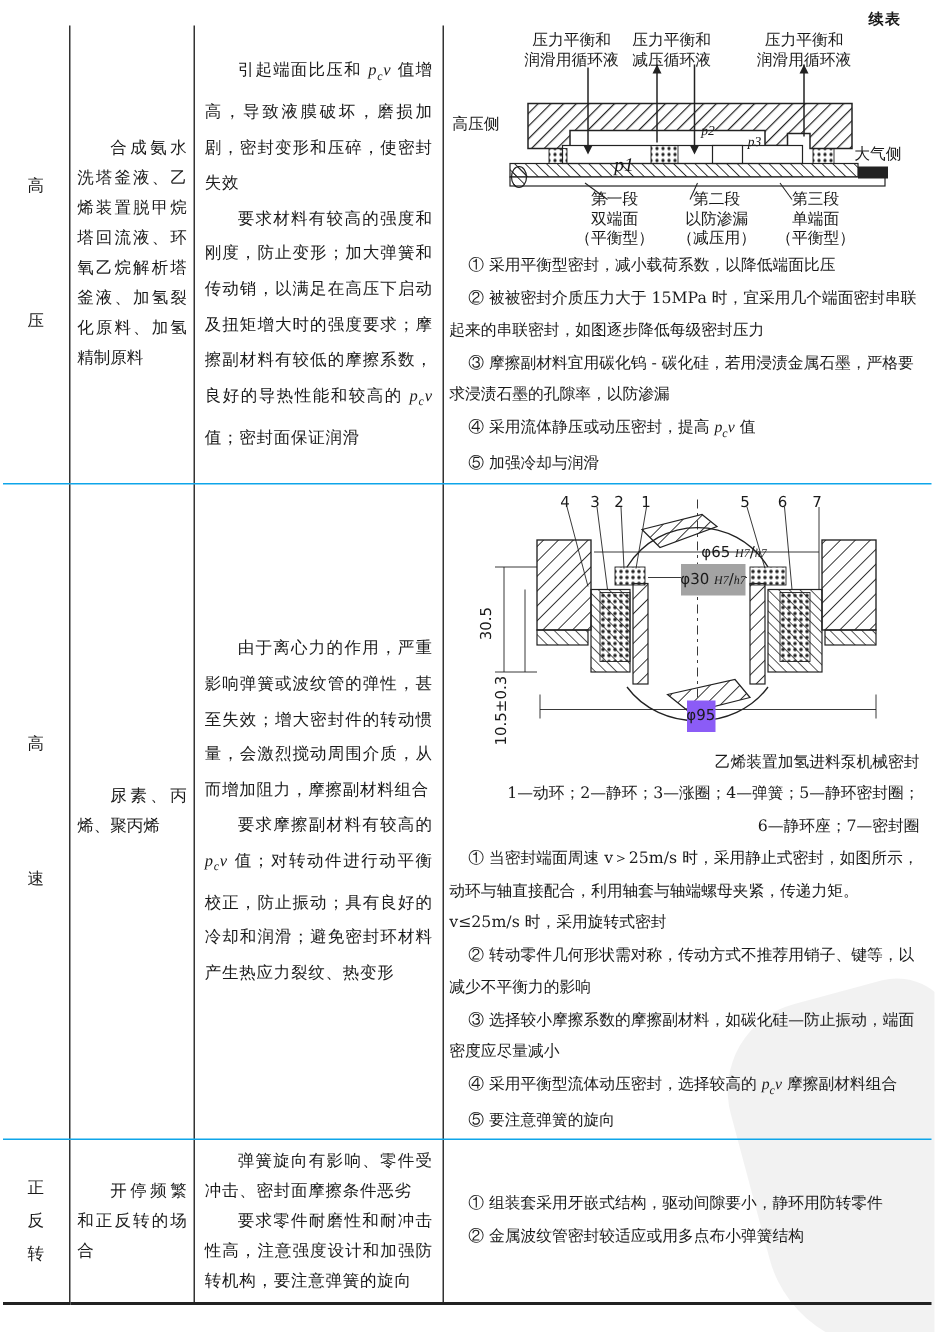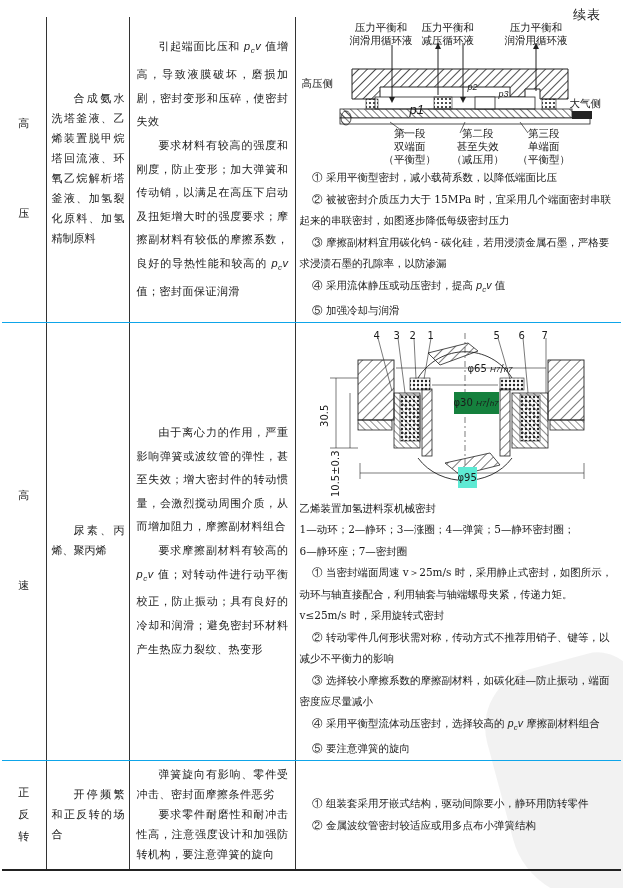--- a/index.html
+++ b/index.html
@@ -3,21 +3,21 @@
 <meta charset="utf-8">
 <style>
   html, body { margin: 0; padding: 0; background: #ffffff; }
   body {
     width: 623px; height: 888px; position: relative; overflow: hidden;
     font-family: "DejaVu Serif", "Liberation Serif", serif;
     color: #1a1a1a;
   }
   .continued {
     position: absolute; right: 22px; top: 6px;
-    font-size: 13px; font-weight: normal; letter-spacing: 1px;
+    font-size: 10px; font-weight: bold; letter-spacing: 1px;
   }
   .tbl {
     position: absolute; left: 2px; top: 17px; width: 619px;
     border-collapse: collapse; table-layout: fixed;
   }
   .tbl td, .tbl th {
     border-left: 1px solid #333; border-right: 1px solid #333;
     vertical-align: middle; padding: 0;
   }
   .tbl tr.head th {
@@ -29,22 +29,22 @@
   .tbl td:first-child, .tbl th:first-child { border-left: none; }
   .tbl td:last-child, .tbl th:last-child { border-right: none; }
 
   .cond { text-align: center; font-size: 11px; line-height: 30px; }
   .cond span { display: block; }
   .medium { font-size: 11px; line-height: 20px; padding: 0 4px 0 5px !important; text-align: justify; }
   .feat { font-size: 11px; line-height: 23.6px; padding: 0 6px 0 7px !important; text-align: justify; letter-spacing: 0.5px; }
   .feat p, .medium p { margin: 0; text-indent: 2em; }
   .sel { font-size: 10.5px; line-height: 21.5px; padding: 0 8px 0 4px !important; vertical-align: top !important; }
   .sel p { margin: 0; text-indent: 1.2em; }
-  .sel .cap { text-align: left; text-indent: 0; }
-  .it { font-style: italic; font-family: Liberation Sans, sans-serif; }
+  .sel .cap { text-align: right; text-indent: 0; }
+  .it { font-style: italic; font-family: Liberation Serif, serif; }
   sub { font-size: 8px; }
 
   .fig1 { position: relative; width: 320px; height: 150px; }
   .fig2 { position: relative; width: 320px; height: 175px; }
   .lbl { position: absolute; font-size: 10.5px; line-height: 13px; text-align: center; white-space: nowrap; }
   .dim { position: absolute; font-size: 10px; font-family: "DejaVu Sans", sans-serif; white-space: nowrap; }
 
   .watermark {
     position: absolute; left: 500px; top: 660px; width: 160px; height: 240px;
     background: #f1f1f1; border-radius: 60px 40px 20px 80px; transform: rotate(-15deg);
@@ -140,21 +140,21 @@
         <div class="lbl it" style="left:110px;top:86px;font-size:13px">p1</div>
         <div class="lbl it" style="left:168px;top:64px;font-size:9px">p2</div>
         <div class="lbl it" style="left:199px;top:71px;font-size:9px">p3</div>
         <div class="lbl" style="left:84px;top:110px">
           <div>第一段</div>
           <div>双端面</div>
           <div>（平衡型）</div>
         </div>
         <div class="lbl" style="left:152px;top:110px">
           <div>第二段</div>
-          <div>甚至失效</div>
+          <div>以防渗漏</div>
           <div>（减压用）</div>
         </div>
         <div class="lbl" style="left:218px;top:110px">
           <div>第三段</div>
           <div>单端面</div>
           <div>（平衡型）</div>
         </div>
       </div>
       <p>① 采用平衡型密封，减小载荷系数，以降低端面比压</p>
       <p>② 被被密封介质压力大于 15MPa 时，宜采用几个端面密封串联起来的串联密封，如图逐步降低每级密封压力</p>
@@ -233,22 +233,22 @@
           <line x1="246" y1="15" x2="246" y2="70" stroke="#222" stroke-width="0.6"></line>
         </svg>
         <div class="dim" style="left:74px;top:2px">4</div>
         <div class="dim" style="left:94px;top:2px">3</div>
         <div class="dim" style="left:110px;top:2px">2</div>
         <div class="dim" style="left:128px;top:2px">1</div>
         <div class="dim" style="left:194px;top:2px">5</div>
         <div class="dim" style="left:219px;top:2px">6</div>
         <div class="dim" style="left:242px;top:2px">7</div>
         <div class="dim" style="left:168px;top:35px"><span>φ65</span> <span class="it" style="font-size:8px">H7</span>/<span class="it" style="font-size:8px">h7</span></div>
-        <div class="dim" style="left:154px;top:69px;background:#15803d"><span>φ30</span> <span class="it" style="font-size:8px">H7</span>/<span class="it" style="font-size:8px">h7</span></div>
-        <div class="dim" style="left:158px;top:144px;background:#5eead4">φ95</div>
+        <div class="dim" style="left:154px;top:53px;background:#a3a3a3"><span>φ30</span> <span class="it" style="font-size:8px">H7</span>/<span class="it" style="font-size:8px">h7</span></div>
+        <div class="dim" style="left:158px;top:144px;background:#8b5cf6">φ95</div>
         <div class="dim" style="left:14px;top:82px;transform:rotate(-90deg)">30.5</div>
         <div class="dim" style="left:12px;top:140px;transform:rotate(-90deg)">10.5±0.3</div>
       </div>
       <p class="cap">乙烯装置加氢进料泵机械密封</p>
       <p class="cap">1—动环；2—静环；3—涨圈；4—弹簧；5—静环密封圈；</p>
       <p class="cap">6—静环座；7—密封圈</p>
       <p>① 当密封端面周速 v＞25m/s 时，采用静止式密封，如图所示，动环与轴直接配合，利用轴套与轴端螺母夹紧，传递力矩。v≤25m/s 时，采用旋转式密封</p>
       <p>② 转动零件几何形状需对称，传动方式不推荐用销子、键等，以减少不平衡力的影响</p>
       <p>③ 选择较小摩擦系数的摩擦副材料，如碳化硅—防止振动，端面密度应尽量减小</p>
       <p>④ 采用平衡型流体动压密封，选择较高的 <span class="it">p<sub>c</sub>v</span> 摩擦副材料组合</p>

